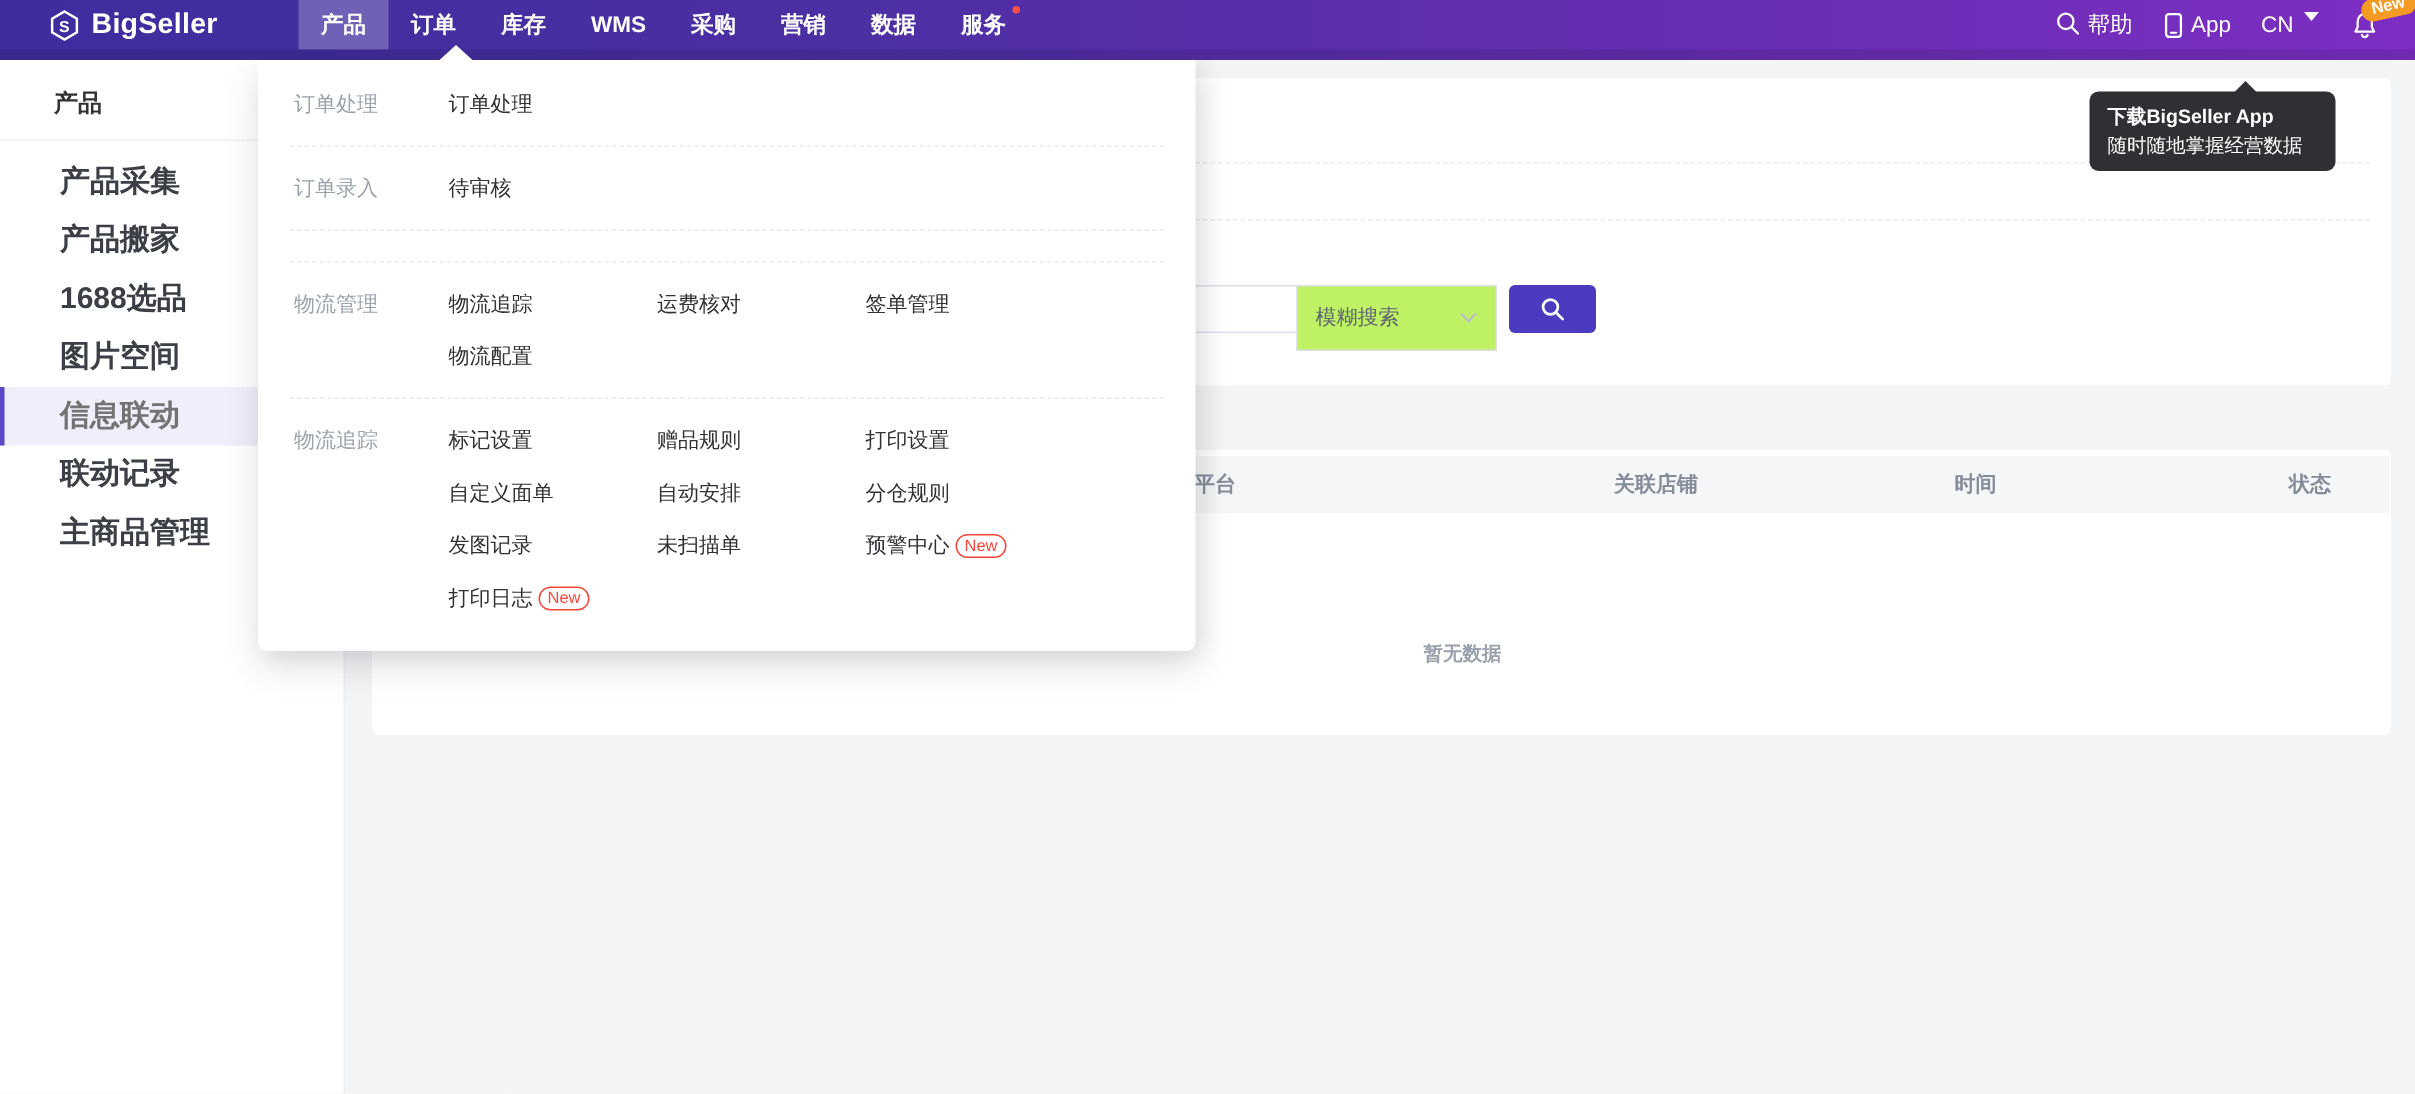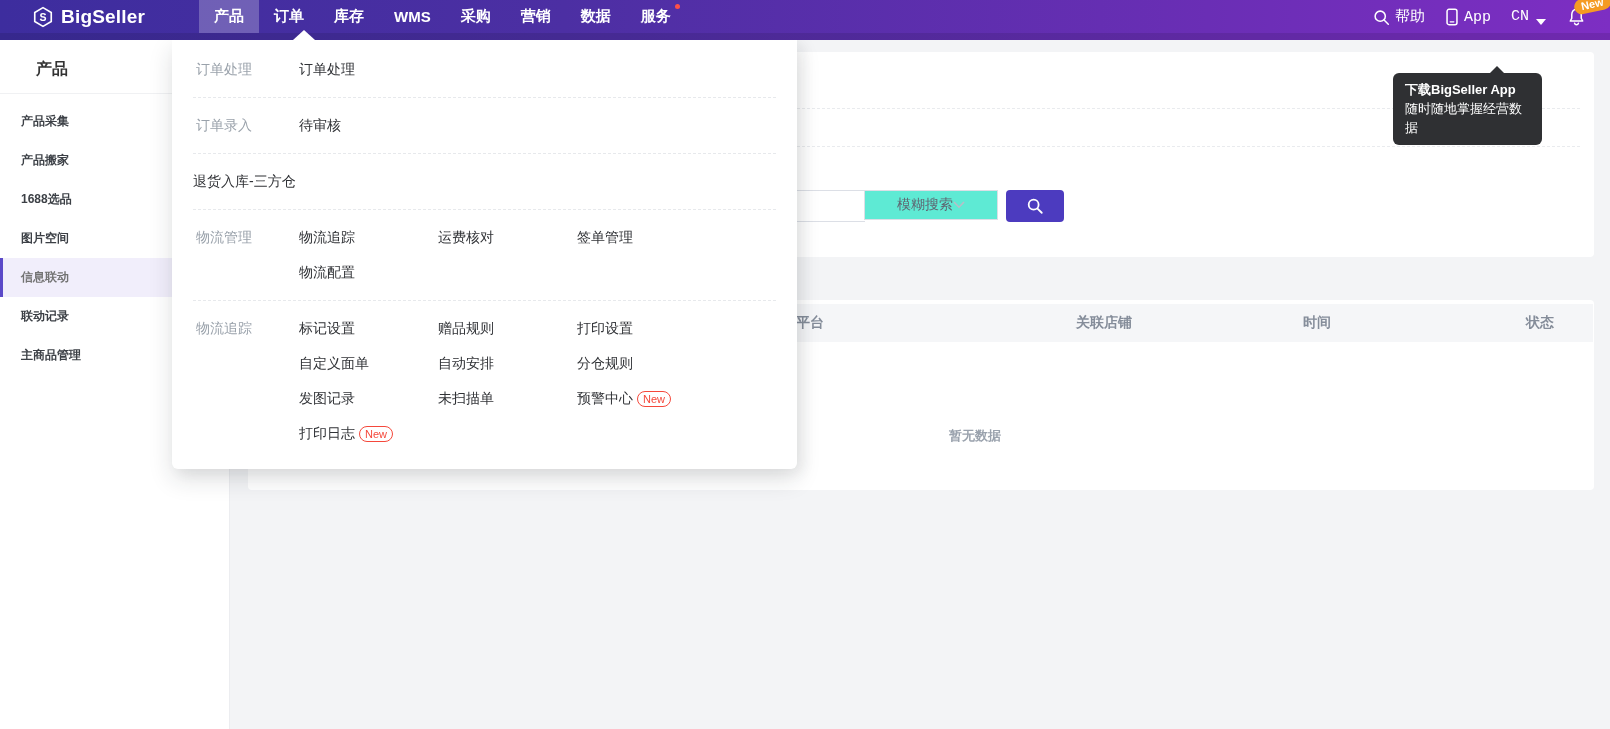--- a/index.html
+++ b/index.html
@@ -10,56 +10,56 @@
   .topnav{position:absolute;left:0;top:0;width:1610px;height:40px;z-index:50;
     background:linear-gradient(90deg,#3d2d9e 0%,#4c2fa3 35%,#6a2eb5 75%,#7d2ec3 100%);}
   .nav-shade{position:absolute;left:0;right:0;bottom:0;height:7px;background:rgba(0,0,0,.10);}
   .logo{position:absolute;left:32px;top:0;height:33px;display:flex;align-items:center;gap:7px;color:#fff;font-size:19px;font-weight:700;letter-spacing:.2px;}
   .nav-items{position:absolute;left:199px;top:0;height:33px;display:flex;align-items:stretch;}
   .nav-item{display:flex;align-items:center;padding:0 15px;color:#fff;font-size:15px;font-weight:600;position:relative;cursor:pointer;white-space:nowrap;}
   .nav-item.hl{background:rgba(255,255,255,.24);}
   .nav-dot{position:absolute;top:4px;right:6px;width:5px;height:5px;border-radius:50%;background:#ff5047;}
   .nav-caret{position:absolute;left:293px;top:30px;width:0;height:0;border-left:11px solid transparent;border-right:11px solid transparent;border-bottom:10px solid #fff;z-index:55;}
   .nav-right{position:absolute;right:23px;top:0;height:33px;display:flex;align-items:center;gap:20px;color:#fff;font-size:15px;font-weight:500;}
-  .nav-right-item{display:flex;align-items:flex-end;gap:5px;cursor:pointer;white-space:nowrap;font-family:Liberation Mono, monospace;}
+  .nav-right-item{display:flex;align-items:flex-start;gap:5px;cursor:pointer;white-space:nowrap;}
   .caret-down{width:0;height:0;border-left:5px solid transparent;border-right:5px solid transparent;border-top:6px solid #fff;margin-left:2px;}
   .bell{position:relative;cursor:pointer;display:flex;align-items:center;}
   .bell-badge{position:absolute;top:-9px;right:-24px;background:#f59b23;color:#fff;font-size:11px;font-weight:700;padding:1px 7px 2px;border-radius:9px;transform:rotate(-12deg);}
 
   
   .sidebar{position:absolute;left:0;top:40px;bottom:0;width:229px;background:#fff;border-right:1px solid #ecedf0;z-index:5;}
   .sidebar-title{padding:19px 0 13px 36px;font-size:16px;font-weight:700;color:#333;border-bottom:1px solid #f0f1f3;margin-bottom:8px;}
-  .side-item{height:39px;line-height:39px;padding-left:18px;font-size:12px;font-weight:600;color:#3c4046;border-left:3px solid transparent;cursor:pointer;}
+  .side-item{height:39px;line-height:39px;padding-left:37px;font-size:20px;font-weight:600;color:#3c4046;border-left:3px solid transparent;cursor:pointer;}
   .side-item.active{background:#f1eefb;border-left-color:#5b49c8;color:#737373;}
 
   
   .filter-card{position:absolute;left:248px;top:52px;width:1346px;height:205px;background:#fff;border-radius:4px;z-index:1;}
   .dash-line{position:absolute;left:14px;right:14px;border-top:1px dashed #e9ebee;}
   .search-input{position:absolute;left:705px;top:190px;width:160px;height:32px;border:1px solid #dcdfe6;border-right:none;border-radius:4px 0 0 4px;box-sizing:border-box;padding:0 10px;font-size:14px;color:#333;outline:none;z-index:2;}
-  .search-select{position:absolute;left:864px;top:190px;width:134px;height:30px;border:1px solid #dcdfe6;box-sizing:border-box;background:#5eead4;display:flex;align-items:center;justify-content:center;padding:0 12px;font-size:14px;color:#5f6672;cursor:pointer;z-index:2;}
+  .search-select{position:absolute;left:864px;top:190px;width:134px;height:44px;border:1px solid #dcdfe6;box-sizing:border-box;background:#bef264;display:flex;align-items:center;justify-content:space-between;padding:0 12px;font-size:14px;color:#5f6672;cursor:pointer;z-index:2;}
   .search-btn{position:absolute;left:1006px;top:190px;width:58px;height:32px;background:#4c3bbf;border:none;border-radius:4px;display:flex;align-items:center;justify-content:center;cursor:pointer;z-index:2;}
 
   .table-card{position:absolute;left:248px;top:300px;width:1346px;height:190px;background:#fff;border-radius:4px;z-index:1;}
   .table-head{position:absolute;left:249px;top:304px;width:1344px;height:38px;background:#f5f6f8;z-index:1;}
   .th{position:absolute;top:314px;font-size:14px;font-weight:600;color:#858d9a;z-index:2;white-space:nowrap;}
   .empty{position:absolute;left:975px;top:436px;transform:translate(-50%,-50%);font-size:13px;font-weight:700;color:#9aa2ad;z-index:2;}
 
   
   .mega-menu{position:absolute;left:172px;top:40px;width:625px;background:#fff;z-index:40;border-radius:0 0 6px 6px;box-shadow:0 10px 24px rgba(29,33,41,.14),6px 4px 14px rgba(29,33,41,.06);padding:2px 0 8px;}
   .menu-section{display:flex;padding:10px 0;margin:0 21px;justify-content:flex-end;}
   .menu-section + .menu-section{border-top:1px dashed #e7e9ec;}
   .menu-label{width:103px;font-size:14px;color:#9aa2ab;line-height:35px;padding-left:3px;}
   .menu-rows{flex:1;}
   .menu-row{display:flex;height:35px;align-items:center;}
   .menu-cell{width:139px;display:flex;align-items:center;}
   .menu-link{font-size:14px;color:#303236;font-weight:500;cursor:pointer;white-space:nowrap;}
   .new-badge{margin-left:4px;border:1px solid #f5483b;color:#f5483b;font-size:11px;line-height:14px;padding:0 5px;border-radius:8px;background:#fff;white-space:nowrap;}
 
   
-  .tooltip{position:absolute;left:1393px;top:73px;width:149px;background:#2f3033;border-radius:6px;padding:7px 12px 8px;color:#fff;font-size:13px;line-height:19px;z-index:60;box-sizing:border-box;}
+  .tooltip{position:absolute;left:1393px;top:61px;width:164px;background:#2f3033;border-radius:6px;padding:7px 12px 8px;color:#fff;font-size:13px;line-height:19px;z-index:60;box-sizing:border-box;}
   .tooltip-arrow{position:absolute;top:-7px;left:96px;width:0;height:0;border-left:8px solid transparent;border-right:8px solid transparent;border-bottom:8px solid #2f3033;}
   .tt-line1{font-weight:700;}
 </style>
 </head>
 <body>
 
 <div class="stage">
 
   <div class="filter-card">
     <div class="dash-line" style="top:56px"></div>
@@ -118,25 +118,20 @@
         <div class="menu-rows">
           <div class="menu-row">
             <div class="menu-cell">
               <span class="menu-link">待审核</span>
             </div>
           </div>
         </div>
       </div>
       <div class="menu-section">
         <div class="menu-rows">
-          <div class="menu-row">
-            <div class="menu-cell">
-              <span class="menu-link">退货入库-三方仓</span>
-            </div>
-          </div>
         </div>
       </div>
       <div class="menu-section">
         <div class="menu-label">物流管理</div>
         <div class="menu-rows">
           <div class="menu-row">
             <div class="menu-cell">
               <span class="menu-link">物流追踪</span>
             </div>
             <div class="menu-cell">

